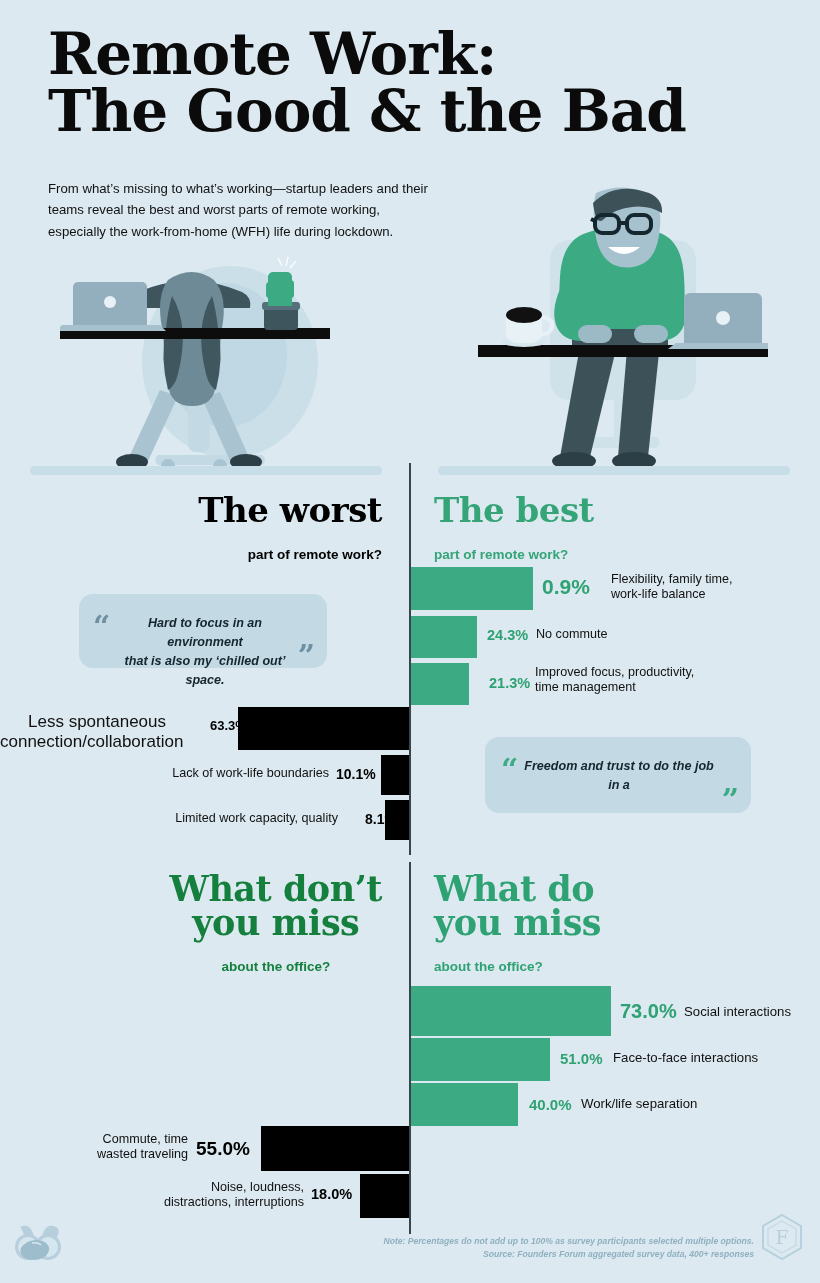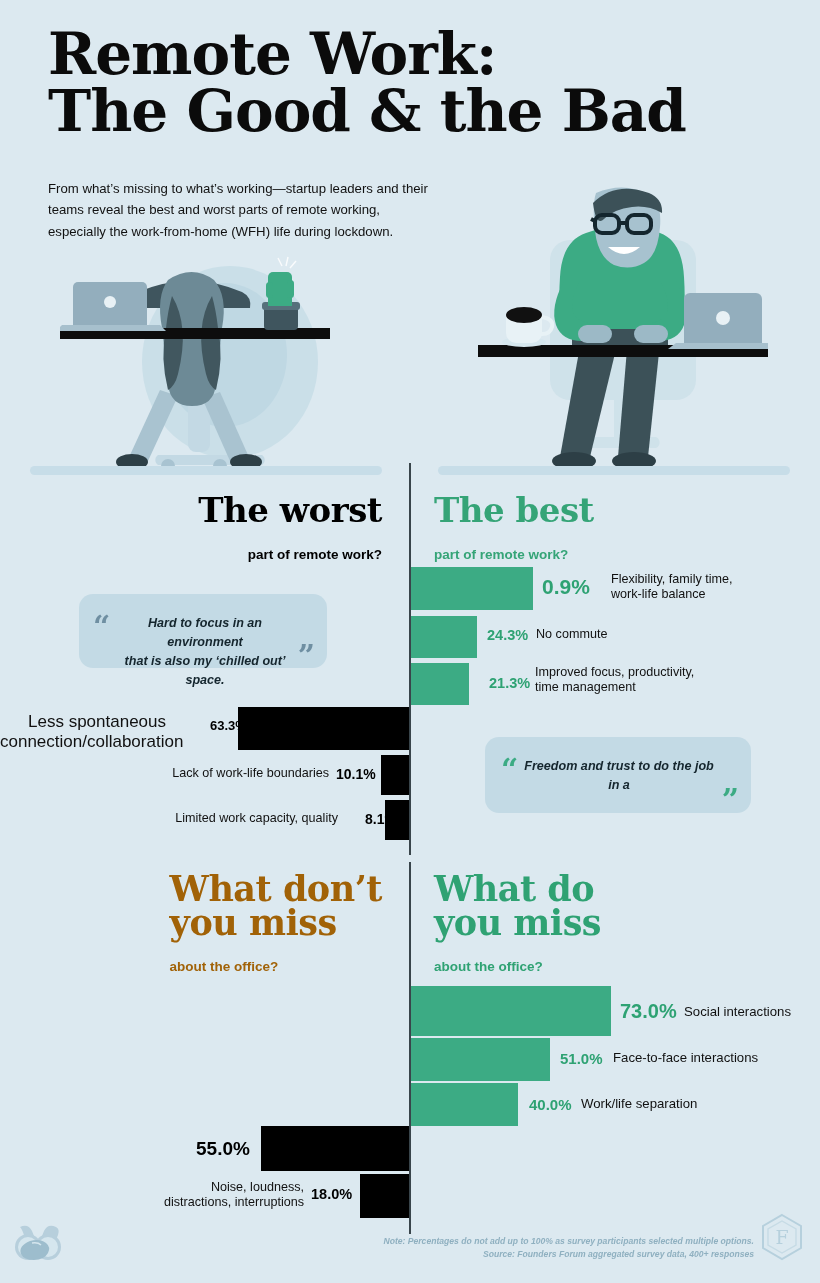--- a/index.html
+++ b/index.html
@@ -41,21 +41,21 @@
   .head{position:absolute;}
   .head .big{
     font-family:"DejaVu Serif",serif;font-weight:700;
     line-height:0.96;letter-spacing:-0.5px;
   }
   .head .small{font-size:13.5px;font-weight:700;margin-top:20px;}
   .head.worst{right:438px;top:494px;text-align:right;color:#000000;}
   .head.worst .big{font-size:34px;}
   .head.best{left:434px;top:494px;text-align:left;color:#35a477;}
   .head.best .big{font-size:34px;}
-  .head.dontmiss{right:438px;top:872px;text-align:left;color:#a16207;}
+  .head.dontmiss{right:438px;top:872px;text-align:center;color:#15803d;}
   .head.dontmiss .big{font-size:35px;}
   .head.domiss{left:434px;top:872px;text-align:left;color:#2fa273;}
   .head.domiss .big{font-size:35px;}
 
   
   .bar{position:absolute;}
   .bar.green{background:#3cab84;}
   .bar.black{background:#000;}
 
   .val{position:absolute;font-weight:700;white-space:nowrap;}
@@ -279,20 +279,24 @@
   </div>
 
   <div class="bar green" style="left:411px;top:1083px;width:107px;height:43px;"></div>
   <div class="val green" style="left:529px;top:1096px;font-size:15px;">40.0%</div>
   <div class="lbl" style="left:581px;top:1096px;font-size:13.2px;">
     <div>Work/life separation</div>
   </div>
 
   <div class="bar black" style="left:261px;top:1126px;width:148px;height:45px;"></div>
   <div class="val black" style="left:196px;top:1138px;font-size:19px;">55.0%</div>
+  <div class="lbl r" style="left:0px;width:188px;top:1132px;font-size:12.6px;">
+    <div>Commute, time</div>
+    <div>wasted traveling</div>
+  </div>
 
   <div class="bar black" style="left:360px;top:1174px;width:49px;height:44px;"></div>
   <div class="val black" style="left:311px;top:1186px;font-size:14.5px;">18.0%</div>
   <div class="lbl r" style="left:0px;width:304px;top:1180px;font-size:12.6px;">
     <div>Noise, loudness,</div>
     <div>distractions, interruptions</div>
   </div>
 
   <div class="footnote">
     <div>Note: Percentages do not add up to 100% as survey participants selected multiple options.</div>

